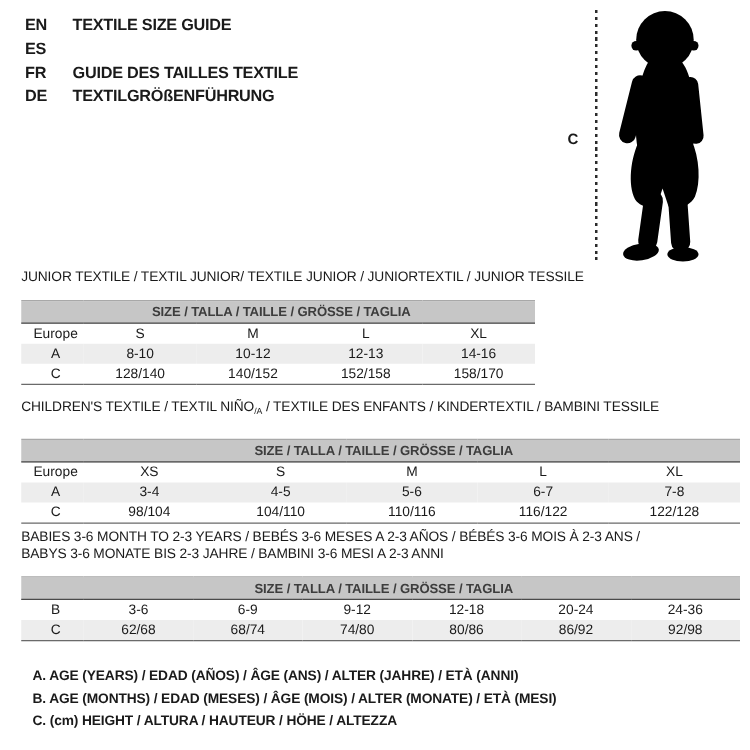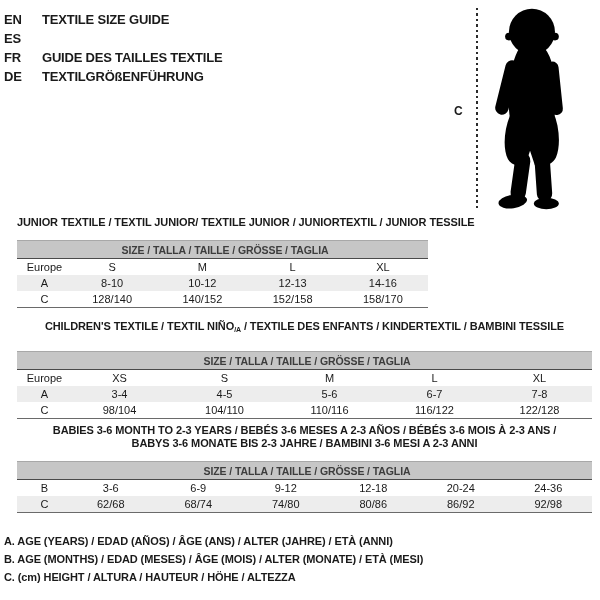--- a/index.html
+++ b/index.html
@@ -6,54 +6,54 @@
     --band:#c6c6c6; --shade:#ededed; --border-dark:#4a4a4a;
     --border-light:#a8a8a8; --ink:#1a1a1a; --band-ink:#3d3d3d;
   }
   html,body{margin:0;padding:0;}
   body{
     width:600px;height:600px;background:#ffffff;position:relative;
     font-family:"Liberation Sans",sans-serif;color:var(--ink);
     overflow:hidden;-webkit-font-smoothing:antialiased;
   }
   
-  .lang-list{position:absolute;left:4px;top:10px;}
+  .lang-list{position:absolute;left:20px;top:10px;}
   .lang-row{display:flex;height:19px;align-items:center;font-weight:bold;font-size:13px;letter-spacing:-0.2px;}
   .lang-code{width:38px;flex:0 0 38px;}
   
   .figure{position:absolute;left:450px;top:4px;width:140px;height:212px;}
   .dotted-line{
     position:absolute;left:26px;top:4px;width:2px;height:200px;
     background:repeating-linear-gradient(to bottom,#2b2b2b 0 2.5px,transparent 2.5px 5.5px);
   }
   .figure-label{position:absolute;left:4px;top:100px;font-weight:bold;font-size:12px;}
   .baby-svg{position:absolute;left:33px;top:0;}
   
   .size-section{position:absolute;left:17px;}
   .sec-0{top:216px;width:411px;}
   .sec-1{top:320px;width:575px;}
   .sec-2{top:424px;width:575px;}
-  .sec-title{font-weight:bold;font-size:11px;line-height:13px;letter-spacing:-0.1px;white-space:nowrap;text-align:center;}
+  .sec-title{font-weight:normal;font-size:11px;line-height:13px;letter-spacing:-0.1px;white-space:nowrap;}
   .sec-title sub{font-size:7px;vertical-align:-2px;}
   .sec-0 .titles{margin-bottom:11px;}
   .sec-1 .titles{margin-bottom:15px;}
   .sec-2 .titles{margin-bottom:11px;}
   table{border-collapse:collapse;width:100%;table-layout:fixed;}
   col.label-col{width:50px;}
   thead th{
     background:var(--band);color:var(--band-ink);font-size:10.5px;font-weight:bold;
     text-align:center;padding:2px 0 2px 5px;height:13px;letter-spacing:-0.1px;
     border-top:1px solid var(--border-light);border-bottom:1px solid var(--border-dark);
   }
   tbody td{font-size:11px;height:16px;padding:0;text-align:center;vertical-align:middle;}
   tbody td.row-label{text-align:center;padding-left:5px;}
   tr.shaded td{background:var(--shade);}
   tbody tr:last-child td{border-bottom:1px solid #6a6a6a;}
   
-  .notes{position:absolute;left:4px;top:532px;}
+  .notes{position:absolute;left:26px;top:532px;}
   .note-line{font-weight:bold;font-size:11px;line-height:18px;letter-spacing:-0.1px;white-space:nowrap;}
 </style>
 </head>
 <body>
 
 <div class="lang-list">
     <div class="lang-row">
      <span class="lang-code">EN</span>
      <span class="lang-title">TEXTILE SIZE GUIDE</span>
    </div>

